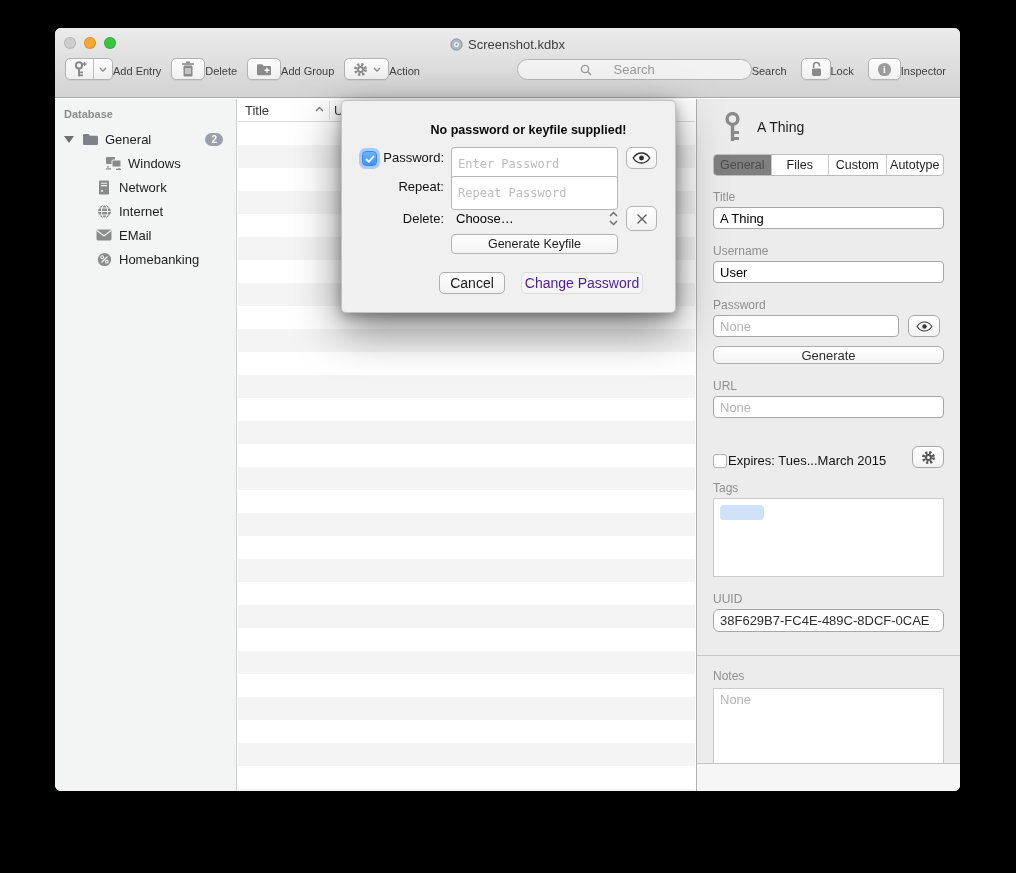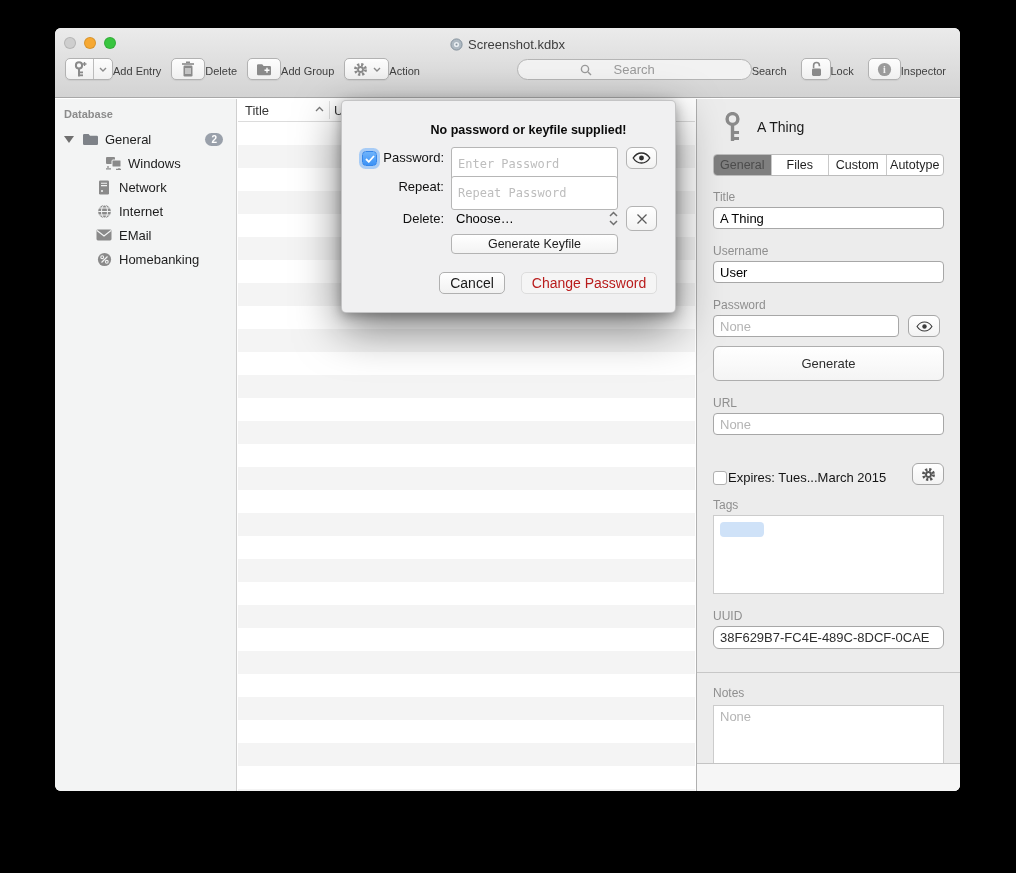--- a/index.html
+++ b/index.html
@@ -68,21 +68,21 @@
   .seg-item:first-child { border-left:none; }
   .seg-item.selected { background:#7f7f7f; color:#4c4c4c; }
   .insp-label { font-size:12px; color:#8f8f8f; margin-top:15px; margin-bottom:3px; }
   .insp-input { width:100%; height:22px; border:1px solid #a7a7a7; border-radius:4px; background:#fff;
     font-size:13px; color:#000; padding:0 6px; outline:none; font-family:"Liberation Sans",sans-serif; }
   .insp-input::placeholder { color:#b4b4b4; }
   .pw-row { display:flex; gap:9px; }
   .pw-row .insp-input { width:186px; }
   .sq-btn { width:32px; height:22px; border:1px solid #a7a7a7; border-radius:6px;
     background:linear-gradient(#fff,#f3f3f3); display:flex; align-items:center; justify-content:center; }
-  .wide-btn { width:100%; height:35px; margin-top:9px; border:1px solid #aeaeae; border-radius:6px;
+  .wide-btn { width:100%; height:18px; margin-top:9px; border:1px solid #aeaeae; border-radius:6px;
     background:linear-gradient(#fff,#f4f4f4); font-size:13px; color:#2d2d2d;
     display:flex; align-items:center; justify-content:center; }
   .expires-row { display:flex; align-items:flex-end; margin-top:28px; height:22px; gap:1px; }
   .cb-plain { width:14px; height:14px; border:1px solid #b0b0b0; border-radius:3px; background:#fff; }
   .expires-label { font-size:13px; color:#141414; flex:1; }
   .tags-box { width:100%; height:79px; background:#fff; border:1px solid #cccccc; margin-top:1px; padding:6px; }
   .tag-pill { width:44px; height:15px; border-radius:4px; }
   .uuid-input { height:23px; border-radius:6px; font-size:13px; color:#2e2e2e; }
   .insp-divider { height:1px; background:#c7c7c7; margin:23px -16px 0 -16px; }
   .notes-area { width:100%; height:90px; background:#fff; border:1px solid #cccccc; margin-top:2px;
@@ -111,21 +111,21 @@
     box-shadow:0 0 0 3px rgba(110,175,250,.55); display:flex; align-items:center; justify-content:center; }
   .popup-value { position:absolute; left:114px; top:107px; line-height:22px; color:#000; }
   .popup-stepper { position:absolute; left:266px; top:109px; }
   .gen-keyfile { position:absolute; left:109px; top:133px; width:167px; height:20px;
     border:1px solid #b3b3b3; border-radius:4px; background:linear-gradient(#fff,#f3f3f3);
     font-size:12.5px; color:#1c1c1c; display:flex; align-items:center; justify-content:center; }
   .dlg-btn { position:absolute; top:171px; height:22px; border-radius:5px; font-size:14px;
     display:flex; align-items:center; justify-content:center; }
   .btn-cancel { left:97px; width:66px; background:linear-gradient(#fff,#f1f1f1);
     border:1px solid #b0b0b0; color:#1a1a1a; }
-  .btn-change { left:179px; width:136px; background:#f5f5f5; border:1px solid #dddddd; color:#b91c1c; }
+  .btn-change { left:179px; width:122px; background:#f5f5f5; border:1px solid #dddddd; color:#4c1d95; }
 </style>
 </head>
 <body>
 
 <div class="window">
 
   <div class="chrome">
     <div class="traffic">
       <div class="light" style="background:#cecece"></div>
       <div class="light" style="background:#f6a832"></div>

